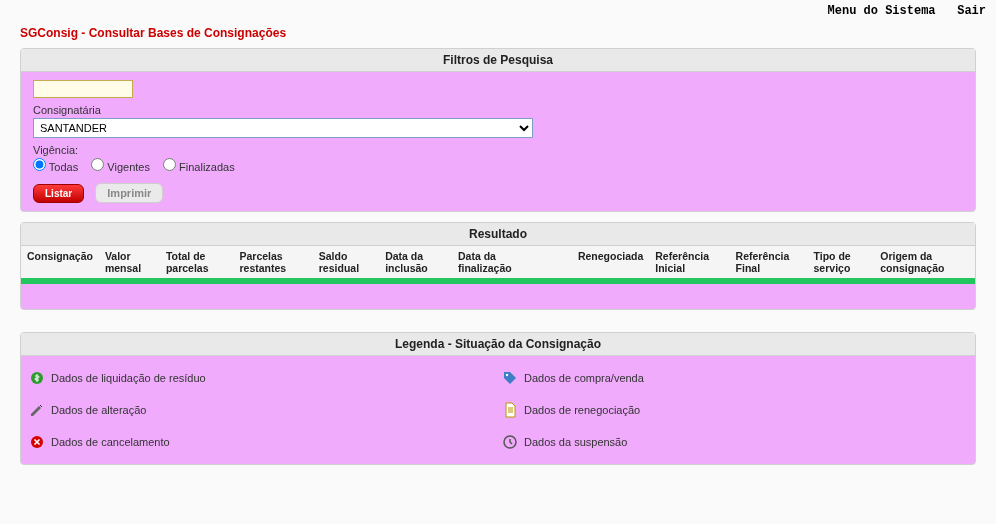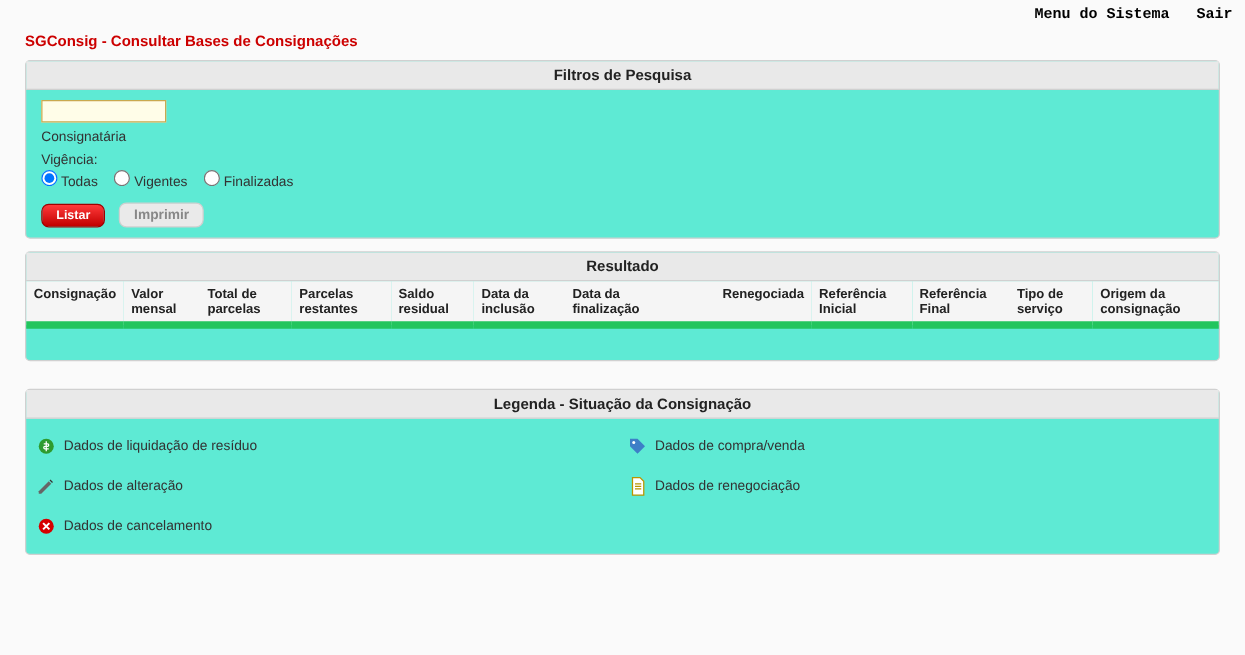--- a/index.html
+++ b/index.html
@@ -21,21 +21,21 @@
     .top-menu span { cursor: pointer; }
     .page-title {
       color: #cc0000;
       font-weight: bold;
       font-size: 12px;
       padding: 4px 0 8px 20px;
     }
     .panel {
       margin: 0 20px 10px 20px;
       border: 1px solid #d0d0d0;
-      background: #5eead4;
+      background: #f0abfc;
       border-radius: 4px;
     }
     .panel-header {
       background: #e9e9e9;
       border-bottom: 1px solid #d0d0d0;
       padding: 4px 0;
       text-align: center;
       font-weight: bold;
       font-size: 12px;
       color: #222;
@@ -145,20 +145,23 @@
   <div class="panel-header">Filtros de Pesquisa</div>
   <div class="panel-body">
 
     <div class="field-row">
       <input type="text" value="" style="">
     </div>
 
 
     <div class="field-row">
       <div class="field-label">Consignatária</div>
+      <select class="select-consig">
+        <option>SANTANDER</option>
+      </select>
     </div>
 
     <div class="vigencia-group">
       <div class="field-label">Vigência:</div>
       <label>
         <input type="radio" name="vig" checked="" style="">
         <span>Todas</span>
       </label>
       <label>
         <input type="radio" name="vig" style="">
@@ -256,15 +259,24 @@
     <div class="legend-item">
       <span class="legend-icon icon-red">
         <svg viewBox="0 0 16 16" width="16" height="16">
             <circle cx="8" cy="8" r="6"></circle>
             <path d="M5.5 5.5l5 5M10.5 5.5l-5 5" stroke="#fff" stroke-width="1.6"></path>
           </svg>
       </span>
       <span>Dados de cancelamento</span>
     </div>
 
+    <div class="legend-item">
+      <span class="legend-icon icon-clock">
+        <svg viewBox="0 0 16 16" width="16" height="16">
+            <circle cx="8" cy="8" r="6"></circle>
+            <path d="M8 5v3l2 2"></path>
+          </svg>
+      </span>
+      <span>Dados da suspensão</span>
+    </div>
 
   </div>
 </div>
 
 </body></html>

